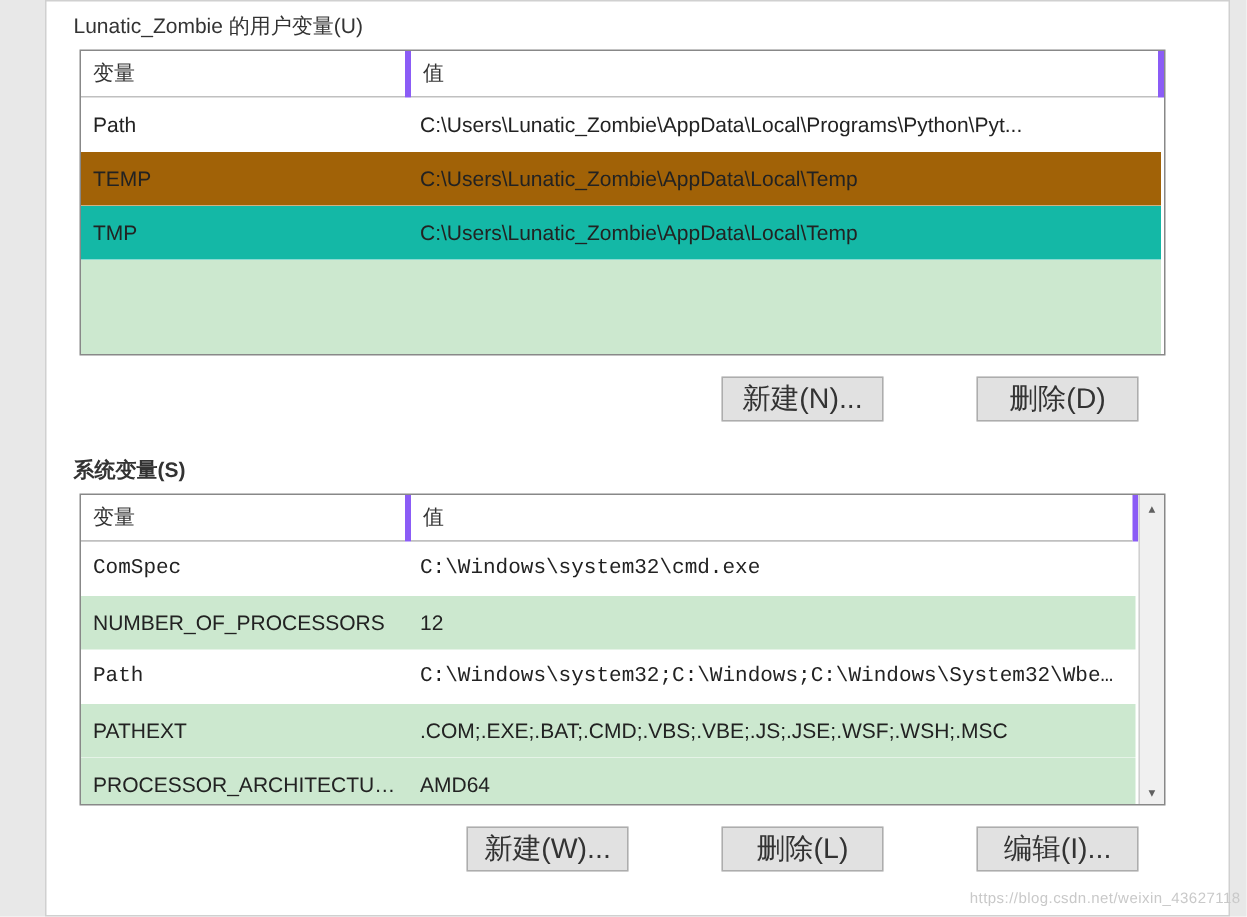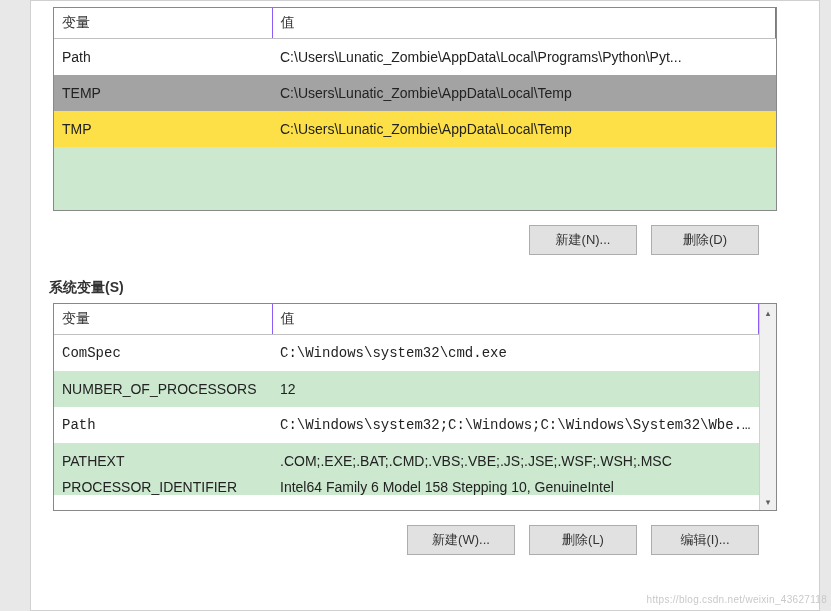--- a/index.html
+++ b/index.html
@@ -56,59 +56,60 @@
       width: 100%;
       border-collapse: collapse;
       table-layout: fixed;
     }
     thead th {
       text-align: left;
       font-weight: normal;
       font-size: 14px;
       padding: 6px 8px;
       border-bottom: 1px solid #c0c0c0;
-      border-right: 1px solid #8b5cf6;
+      border-right: 4px solid #8b5cf6;
       background: #fff;
       color: #333;
     }
     thead th:first-child { width: 218px; }
     tbody td {
       padding: 4px 8px;
       font-size: 14px;
       color: #222;
       white-space: nowrap;
       overflow: hidden;
       text-overflow: ellipsis;
       vertical-align: middle;
     }
     tbody tr { height: 36px; }
     .user-rows tr:nth-child(1) { background: #ffffff; }
-    .user-rows tr:nth-child(2) { background: #a3a3a3; }
-    .user-rows tr:nth-child(3) { background: #fde047; }
+    .user-rows tr:nth-child(2) { background: #a16207; }
+    .user-rows tr:nth-child(3) { background: #14b8a6; }
     .user-filler { background: #cce8cf; height: 100px; }
     .sys-rows tr:nth-child(odd) { background: #ffffff; }
     .sys-rows tr:nth-child(even) { background: #cce8cf; }
     .sys-rows tr.alt0 { background: #ffffff; font-family: Liberation Mono, monospace; }
     .sys-rows tr.alt1 { background: #cce8cf; }
     .button-row {
       display: flex;
       justify-content: flex-end;
       gap: 14px;
       margin-top: 14px;
       margin-right: 48px;
     }
     .button-row button {
       width: 108px;
       height: 30px;
       background: #e1e1e1;
       border: 1px solid #adadad;
-      font-size: 13px;
+      font-size: 19px;
       font-family: inherit;
       color: #333;
       cursor: pointer;
+      margin-left: 48px;
     }
     .scrollbar {
       position: absolute;
       right: 0; top: 0; bottom: 0;
       width: 17px;
       background: #f0f0f0;
       border-left: 1px solid #d0d0d0;
       display: flex;
       flex-direction: column;
     }
@@ -142,20 +143,21 @@
     }
     .cutoff td { color: #222; }
   </style>
 </head>
 <body>
 
 <div class="outer-container">
   <div class="dialog">
 
     <div class="section">
+      <div class="section-title">Lunatic_Zombie 的用户变量(U)</div>
 
       <div class="table-wrapper">
         <table>
           <colgroup>
               <col style="width:218px">
               <col>
             </colgroup>
           <thead>
             <tr>
               <th>变量</th>
@@ -214,20 +216,24 @@
                 <td>12</td>
               </tr>
               <tr class="alt0">
                 <td>Path</td>
                 <td>C:\Windows\system32;C:\Windows;C:\Windows\System32\Wbe...</td>
               </tr>
               <tr class="alt1">
                 <td>PATHEXT</td>
                 <td>.COM;.EXE;.BAT;.CMD;.VBS;.VBE;.JS;.JSE;.WSF;.WSH;.MSC</td>
               </tr>
+              <tr class="alt1">
+                <td>PROCESSOR_ARCHITECTURE</td>
+                <td>AMD64</td>
+              </tr>
               <tr class="alt1 cutoff" style="height:6px;overflow:hidden;">
                 <td style="padding-top:0;padding-bottom:0;">PROCESSOR_IDENTIFIER</td>
                 <td style="padding-top:0;padding-bottom:0;">Intel64 Family 6 Model 158 Stepping 10, GenuineIntel</td>
               </tr>
             </tbody>
           </table>
         </div>
         <div class="scrollbar">
           <div class="sb-arrow">▴</div>
           <div class="sb-track"></div>

